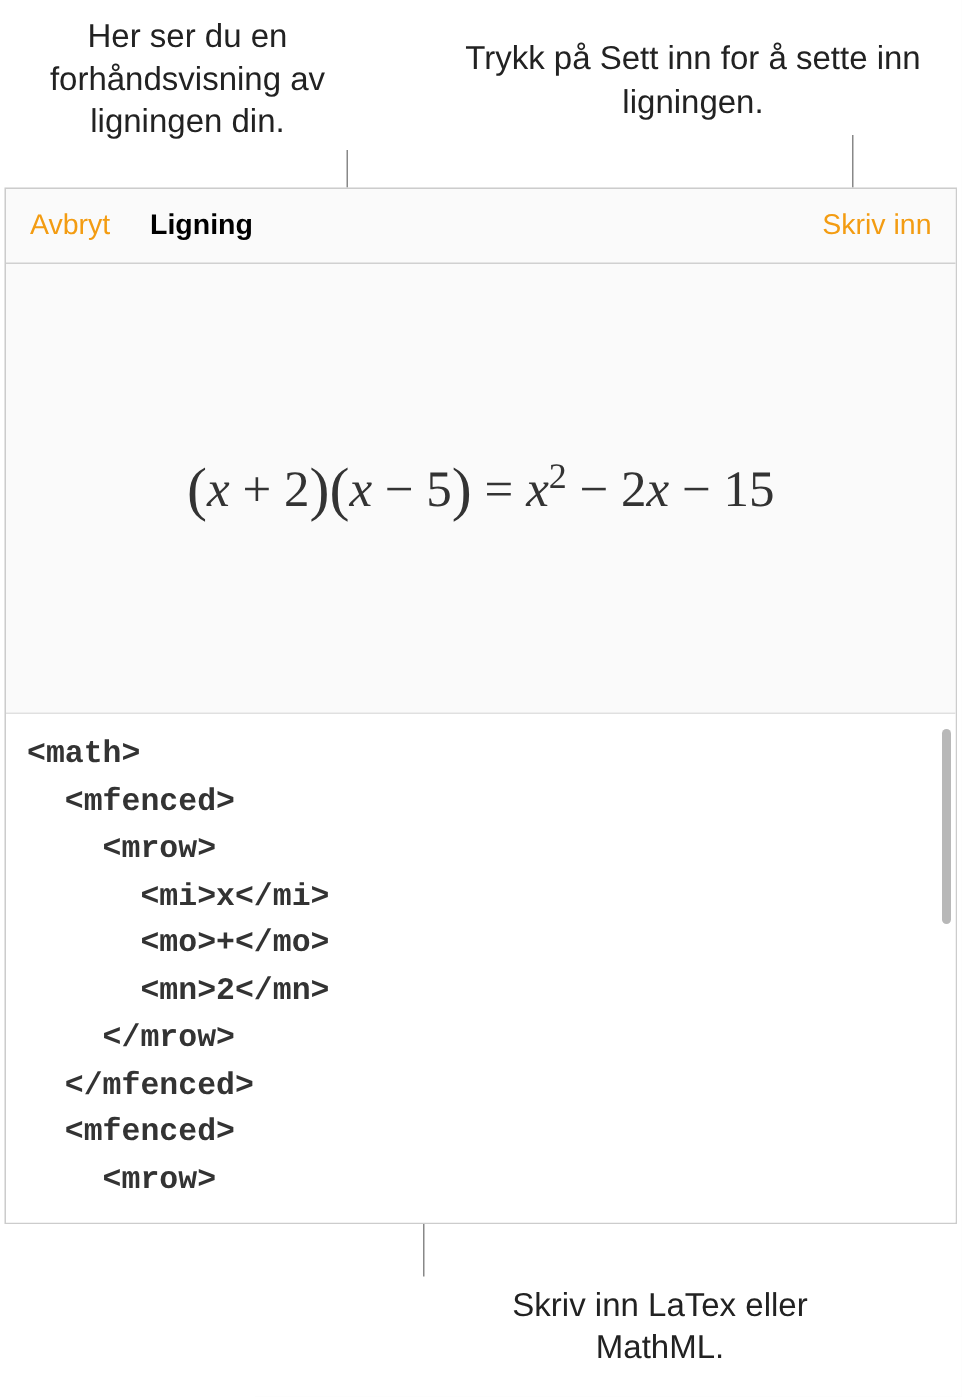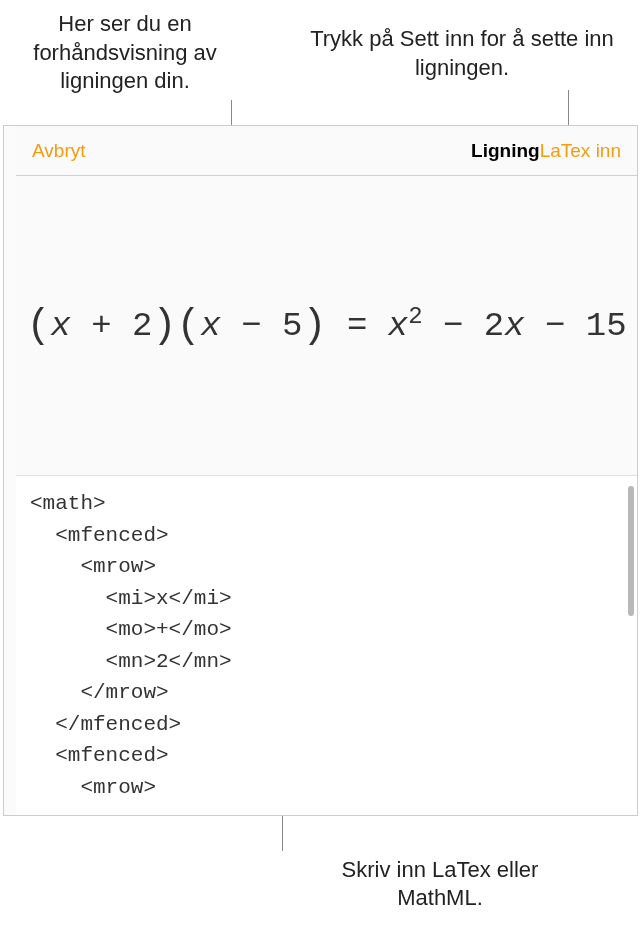--- a/index.html
+++ b/index.html
@@ -63,21 +63,20 @@
     .panel {
       position: absolute;
       top: 125px;
       left: 3px;
       right: 3px;
       bottom: 115px;
       border: 1px solid #ccc;
       background: #fbfbfb;
       display: flex;
       flex-direction: column;
-      padding-left: 12px;
     }
     .toolbar {
       height: 50px;
       display: flex;
       align-items: center;
       justify-content: space-between;
       padding: 0 16px;
       border-bottom: 1px solid #d0d0d0;
       background: #fafafa;
     }
@@ -89,33 +88,33 @@
       min-width: 80px;
     }
     .toolbar-btn.right {
       text-align: right;
     }
     .toolbar-title {
       font-size: 19px;
       font-weight: 600;
       color: #000;
       flex: 1;
-      text-align: right;
+      text-align: left;
     }
     .preview {
       flex: 1;
       display: flex;
       align-items: center;
       justify-content: center;
       background: #fafafa;
       padding: 20px 8px;
       overflow: hidden;
     }
     .equation {
-      font-family: Liberation Mono, monospace;
+      font-family: Liberation Serif, serif;
       font-size: 34px;
       color: #333;
       white-space: nowrap;
     }
     .equation .paren {
       font-size: 40px;
       vertical-align: -2px;
     }
     .equation .var {
       font-style: italic;
@@ -123,20 +122,21 @@
     .equation sup {
       font-size: 24px;
       vertical-align: 12px;
     }
     .code-area {
       background: #fff;
       border-top: 1px solid #e0e0e0;
       height: 340px;
       position: relative;
       overflow: hidden;
+      font-weight: bold;
     }
     .code-text {
       font-family: "Menlo", "Consolas", "Liberation Mono", monospace;
       font-size: 21px;
       line-height: 1.5;
       color: #333;
       white-space: pre;
       padding: 12px 14px;
     }
     .scrollbar-track {
@@ -157,21 +157,21 @@
 <div class="callout callout-bottom">Skriv inn LaTex eller MathML.</div>
 
 <div class="leader leader-v1"></div>
 <div class="leader leader-v2"></div>
 <div class="leader leader-v3"></div>
 
 <div class="panel">
   <div class="toolbar">
     <div class="toolbar-btn">Avbryt</div>
     <div class="toolbar-title">Ligning</div>
-    <div class="toolbar-btn right">LaTex inn</div>
+    <div class="toolbar-btn right">Skriv inn</div>
   </div>
 
   <div class="preview">
     <div class="equation">
       <span class="paren">(</span><span class="var">x</span><span> + </span><span>2</span><span class="paren">)</span><span class="paren">(</span><span class="var">x</span><span> − </span><span>5</span><span class="paren">)</span><span> = </span><span class="var">x</span><sup>2</sup><span> − </span><span>2</span><span class="var">x</span><span> − </span><span>15</span>
     </div>
   </div>
 
   <div class="code-area">
     <div class="code-text">&lt;math&gt;

